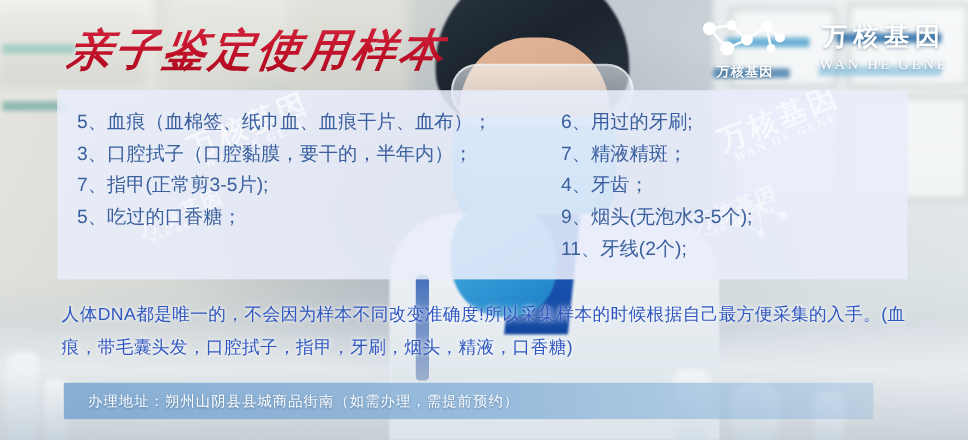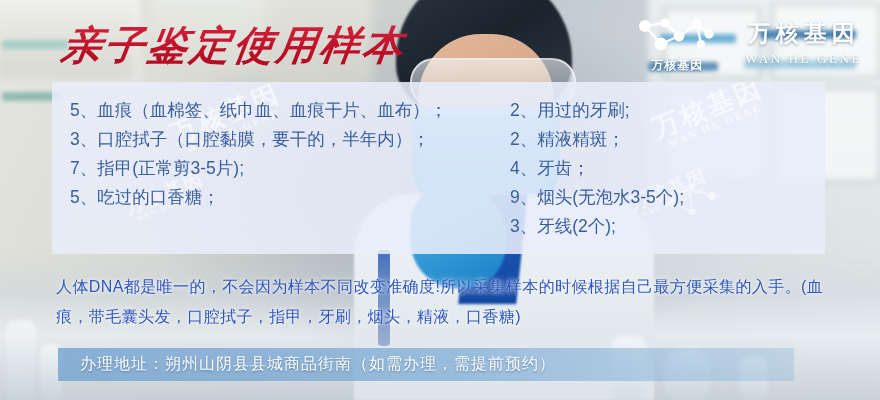--- a/index.html
+++ b/index.html
@@ -225,21 +225,21 @@
     letter-spacing:.4px;
   }
 
   
   .addr {
     position:absolute; left:58px; top:348px; width:736px; height:33px;
     background: linear-gradient(to right, rgba(112,160,207,0.78) 0%, rgba(126,172,214,0.72) 55%, rgba(150,188,222,0.42) 100%);
     display:flex; align-items:center; z-index:5;
   }
   .addr-text {
-    color:#ffffff; font-size:16px; letter-spacing:1px; padding-left:22px;
+    color:#ffffff; font-size:13px; letter-spacing:1px; padding-left:22px;
     white-space:nowrap; text-shadow:0 1px 2px rgba(20,60,110,.45);
   }
 </style>
 </head>
 <body>
 
 <div id="poster">
 
   <div class="bg">
     <div class="bg-shelf-a"></div>
@@ -347,25 +347,25 @@
       <ul>
         <li>5、血痕（血棉签、纸巾血、血痕干片、血布）；</li>
         <li>3、口腔拭子（口腔黏膜，要干的，半年内）；</li>
         <li>7、指甲(正常剪3-5片);</li>
         <li>5、吃过的口香糖；</li>
       </ul>
     </div>
 
     <div class="col col-right">
       <ul>
-        <li>2、用过的牙刷;</li>
-        <li>2、精液精斑；</li>
+        <li>6、用过的牙刷;</li>
+        <li>7、精液精斑；</li>
         <li>4、牙齿；</li>
         <li>9、烟头(无泡水3-5个);</li>
-        <li>3、牙线(2个);</li>
+        <li>11、牙线(2个);</li>
       </ul>
     </div>
   </div>
 
   <div class="note">人体DNA都是唯一的，不会因为样本不同改变准确度!所以采集样本的时候根据自己最方便采集的入手。(血痕，带毛囊头发，口腔拭子，指甲，牙刷，烟头，精液，口香糖)</div>
 
   <div class="addr">
     <span class="addr-text">办理地址：朔州山阴县县城商品街南（如需办理，需提前预约）</span>
   </div>
 

